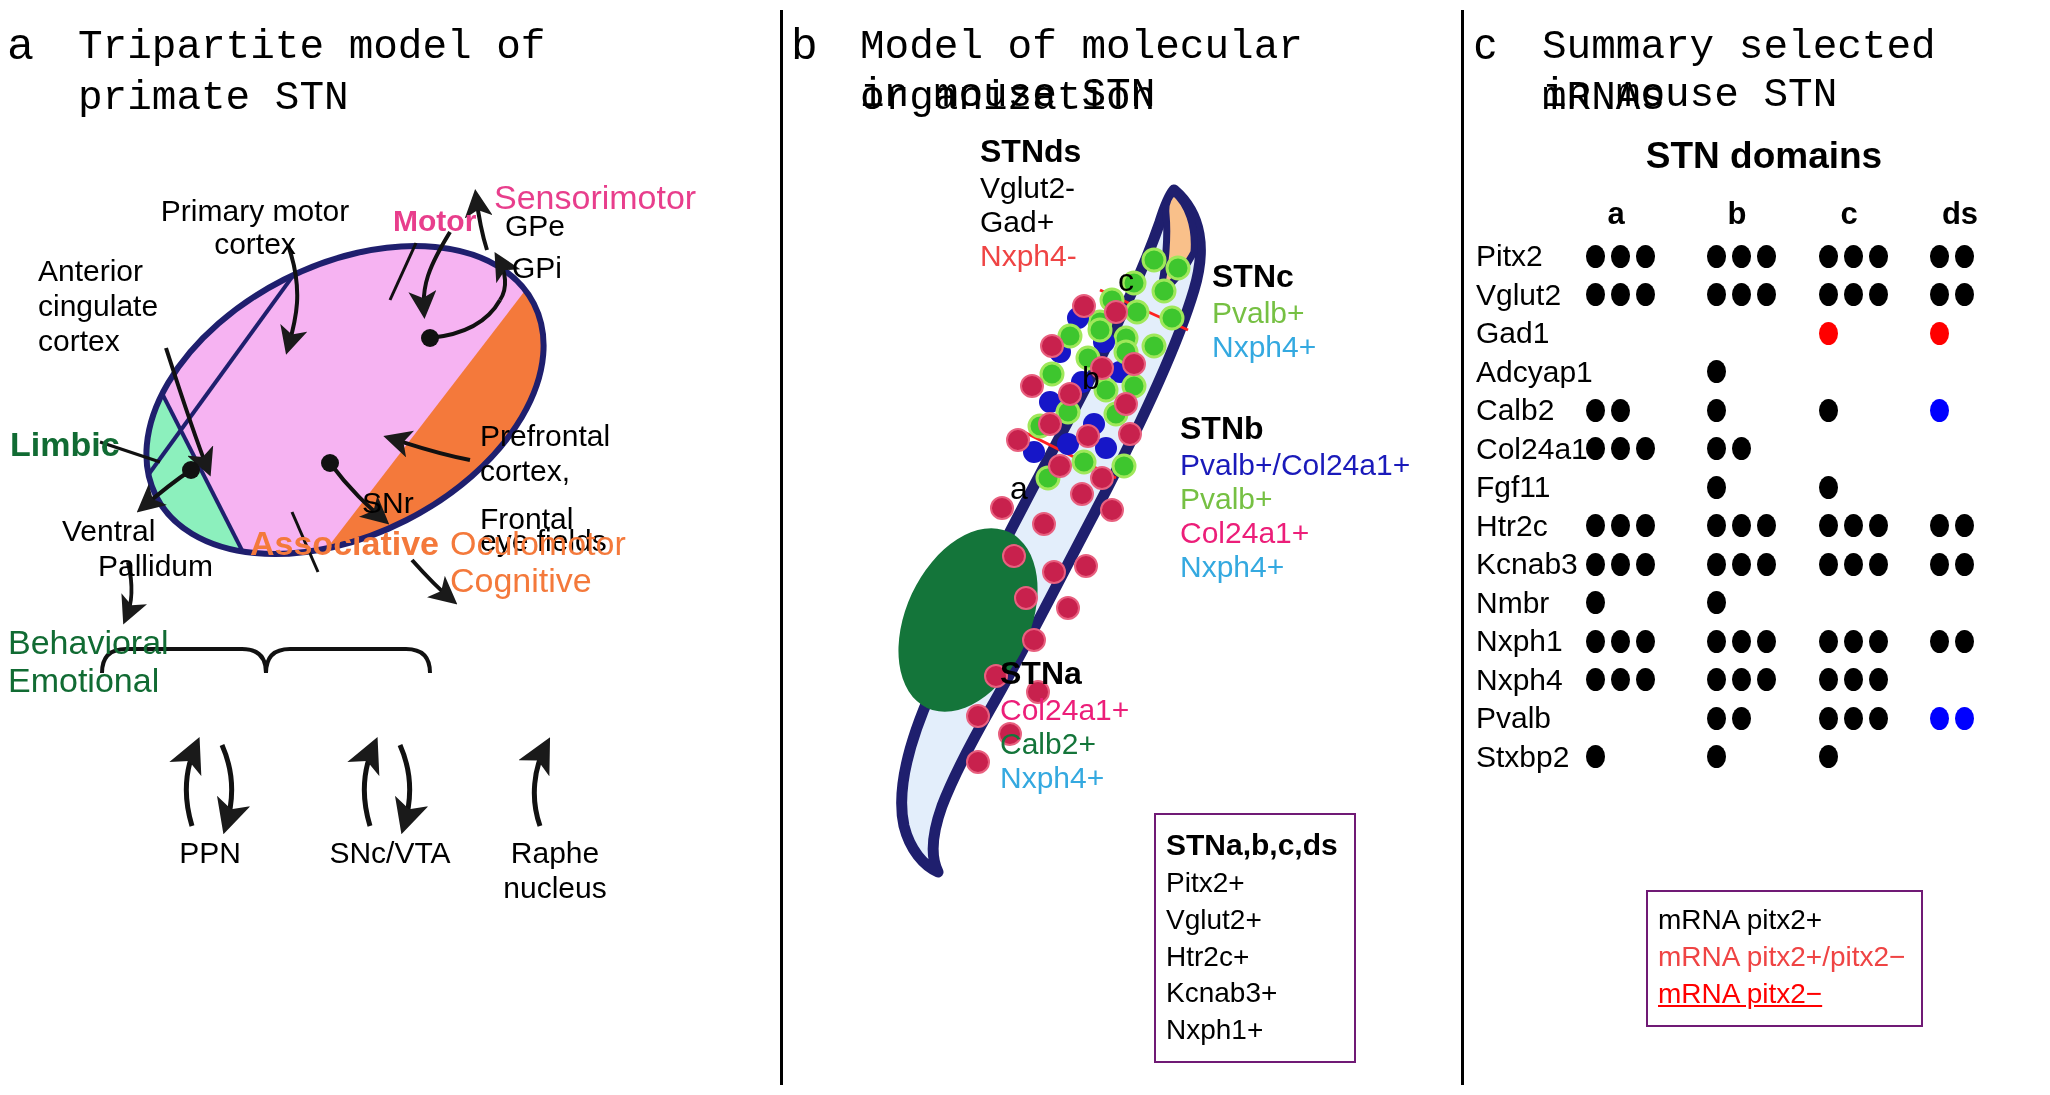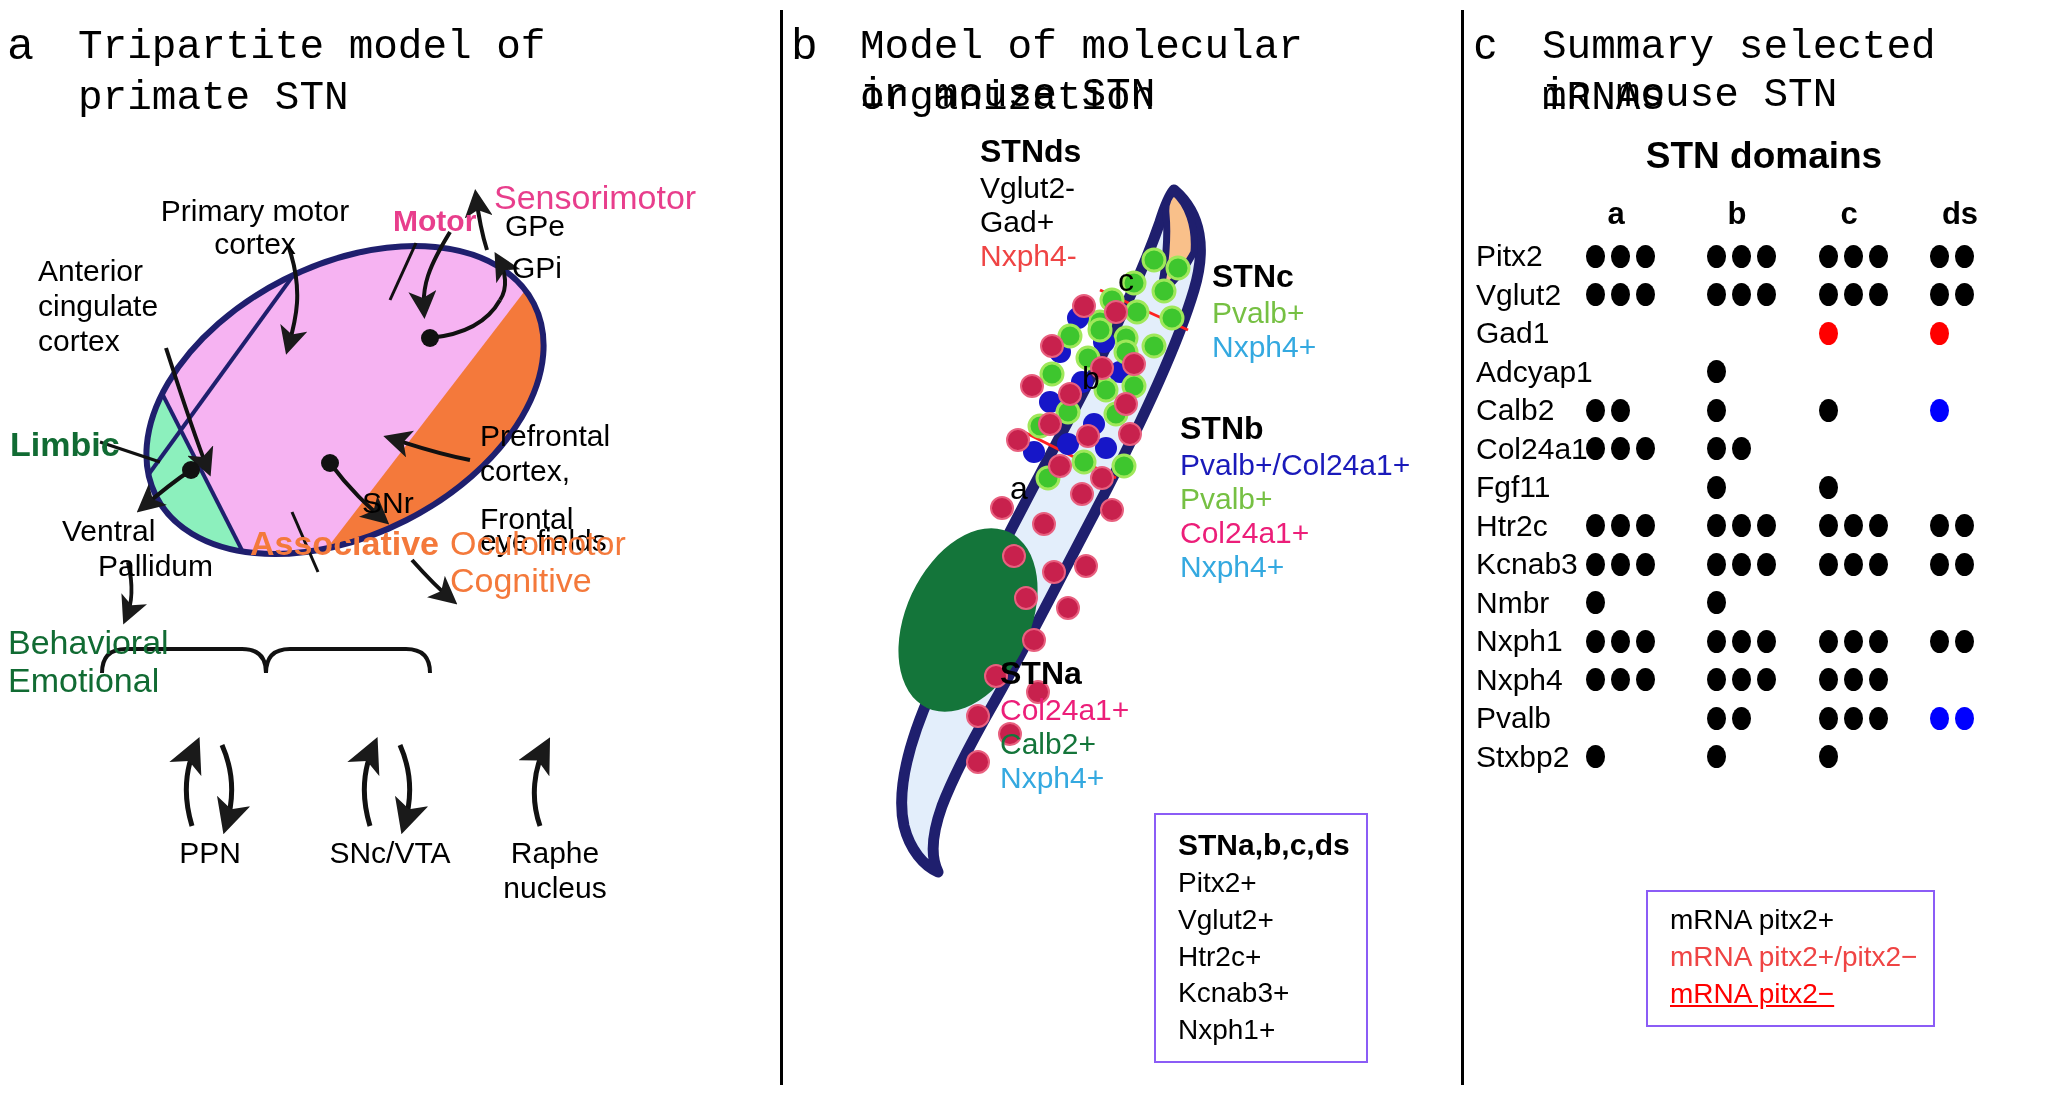--- a/index.html
+++ b/index.html
@@ -40,21 +40,21 @@
   .panel-svg{width:100%;height:1095px;pointer-events:none;}
 
   
   #ctable{position:absolute;left:0;top:0;width:586px;height:1095px;}
   .cgene{position:absolute;left:12px;font-size:30px;line-height:38px;white-space:nowrap;}
   .cdots{position:absolute;height:38px;display:flex;align-items:center;}
   .dot{width:19px;height:23px;border-radius:50%;background:#000;margin-right:6px;}
   .dot.red{background:#ff0000;}
   .dot.blue{background:#0000ff;}
   .chead{position:absolute;font-size:31px;font-weight:bold;text-align:center;}
-  .legendbox{position:absolute;border:2px solid #8b5cf6;padding:10px 16px 12px 22px;}
+  .legendbox{position:absolute;border:2px solid #701a75;padding:10px 16px 12px 10px;}
   .legendbox div{font-size:28px;line-height:1.32;white-space:nowrap;}
 </style>
 </head>
 <body>
 
 <div class="panel" id="panel-a">
 
   <div class="pl" style="left:8px;top:22px;">a</div>
   <div class="ptitle" style="left:78px;top:22px;width:640px;">Tripartite model of primate STN</div>
 

